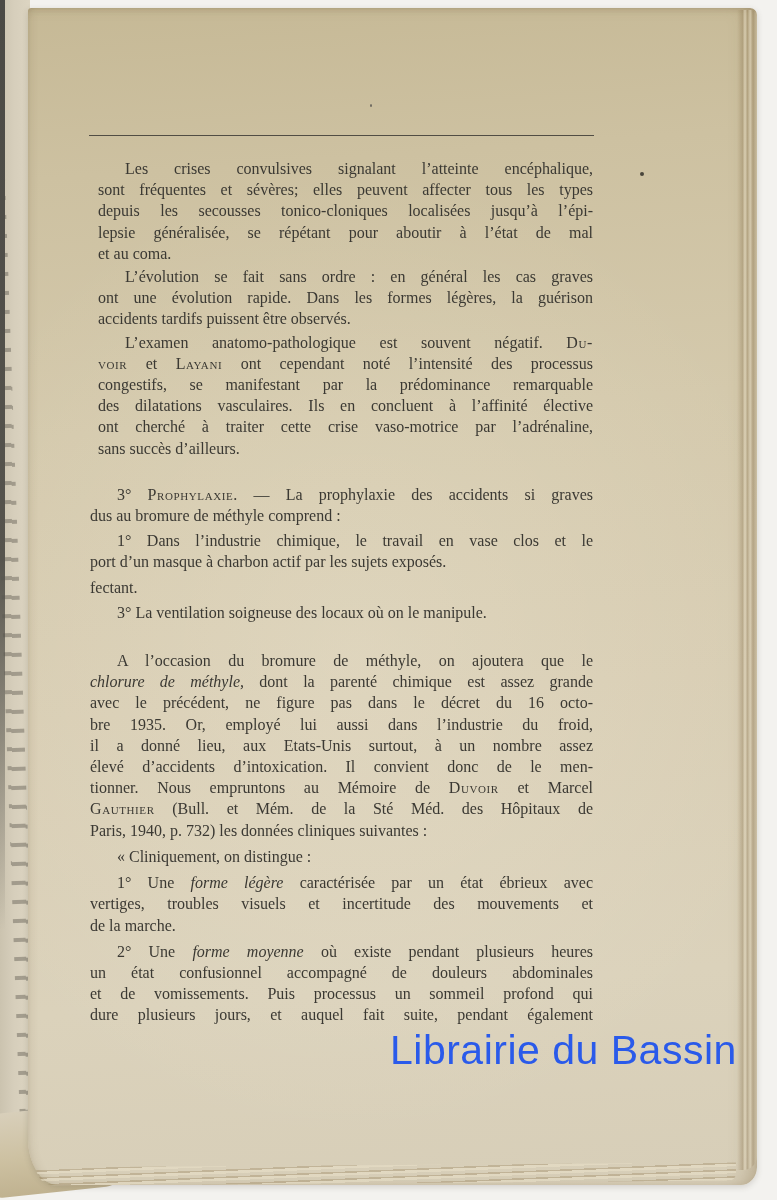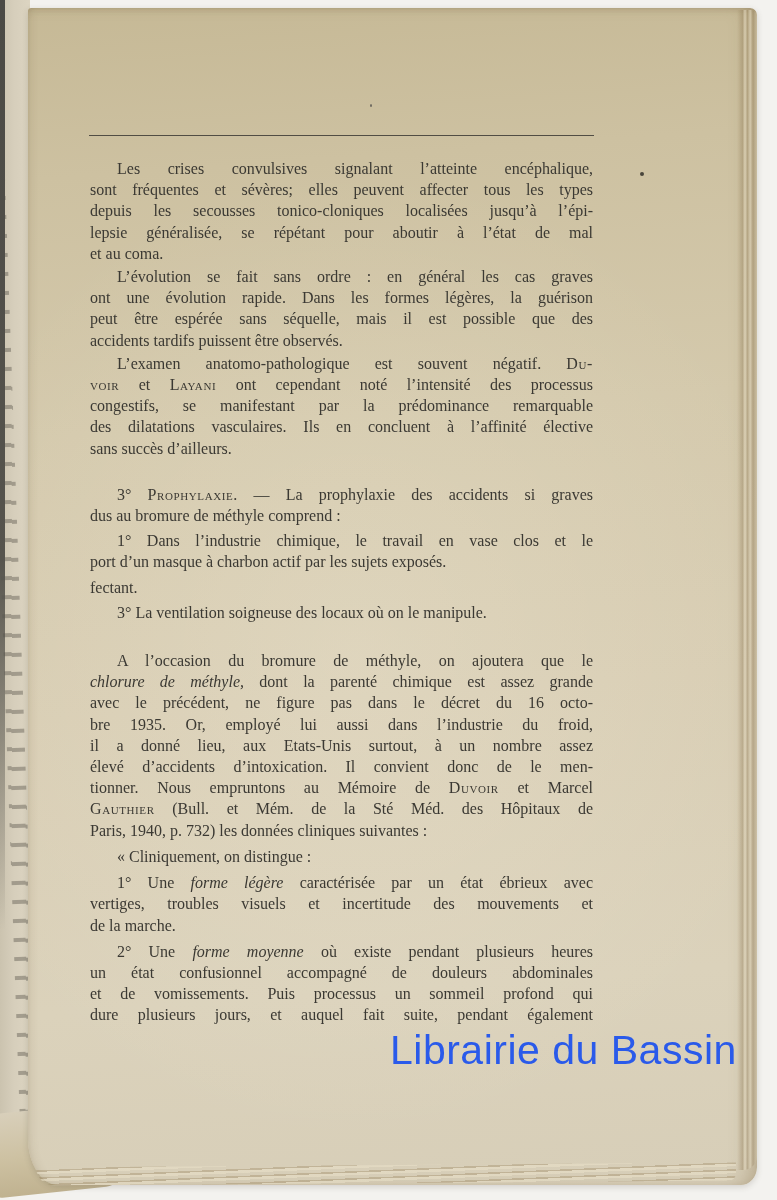--- a/index.html
+++ b/index.html
@@ -77,21 +77,21 @@
     position:absolute;left:61px;top:127px;width:505px;height:0;
     border-top:1.6px solid #514d44;
   }
   
   .body-text{
     position:absolute;left:62px;top:150px;width:503px;
     font-size:16px;line-height:21.2px;color:#3b3933;
     text-rendering:optimizeLegibility;
   }
   .para{margin:0;}
-  .para.gap-none{margin-top:2px;}
+  .para.gap-none{margin-top:2px;margin-left:8px;}
   .para.gap-item{margin-top:4px;}
   .para.gap-med{margin-top:25px;}
   .para.gap-section{margin-top:27px;}
   .para.gap-sub{margin-top:5px;}
   .para:first-child{margin-top:0;}
   .tl{text-align:justify;text-align-last:justify;white-space:normal;}
   .tl.last{text-align-last:left;}
   .tl.first{text-indent:27px;}
   .it{font-style:italic;}
   .sc{font-variant:small-caps;letter-spacing:.6px;}
@@ -125,28 +125,28 @@
       <div class="para gap-none">
         <div class="tl first">Les crises convulsives signalant l’atteinte encéphalique,</div>
         <div class="tl">sont fréquentes et sévères; elles peuvent affecter tous les types</div>
         <div class="tl">depuis les secousses tonico-cloniques localisées jusqu’à l’épi-</div>
         <div class="tl">lepsie généralisée, se répétant pour aboutir à l’état de mal</div>
         <div class="tl last">et au coma.</div>
       </div>
       <div class="para gap-none">
         <div class="tl first">L’évolution se fait sans ordre : en général les cas graves</div>
         <div class="tl">ont une évolution rapide. Dans les formes légères, la guérison</div>
-        <div class="tl">peut être espérée sans séquelle, mais il est possible que des</div>
         <div class="tl last">accidents tardifs puissent être observés.</div>
       </div>
       <div class="para gap-none">
         <div class="tl first">L’examen anatomo-pathologique est souvent négatif. <span class="sc">Du-</span></div>
         <div class="tl"><span class="sc">voir</span> et <span class="sc">Layani</span> ont cependant noté l’intensité des processus</div>
         <div class="tl">congestifs, se manifestant par la prédominance remarquable</div>
         <div class="tl">des dilatations vasculaires. Ils en concluent à l’affinité élective</div>
+        <div class="tl">ont cherché à traiter cette crise vaso-motrice par l’adrénaline,</div>
         <div class="tl last">sans succès d’ailleurs.</div>
       </div>
       <div class="para gap-med">
         <div class="tl first">3° <span class="sc">Prophylaxie</span>. — La prophylaxie des accidents si graves</div>
         <div class="tl last">dus au bromure de méthyle comprend :</div>
       </div>
       <div class="para gap-item">
         <div class="tl first">1° Dans l’industrie chimique, le travail en vase clos et le</div>
         <div class="tl last">port d’un masque à charbon actif par les sujets exposés.</div>
       </div>

